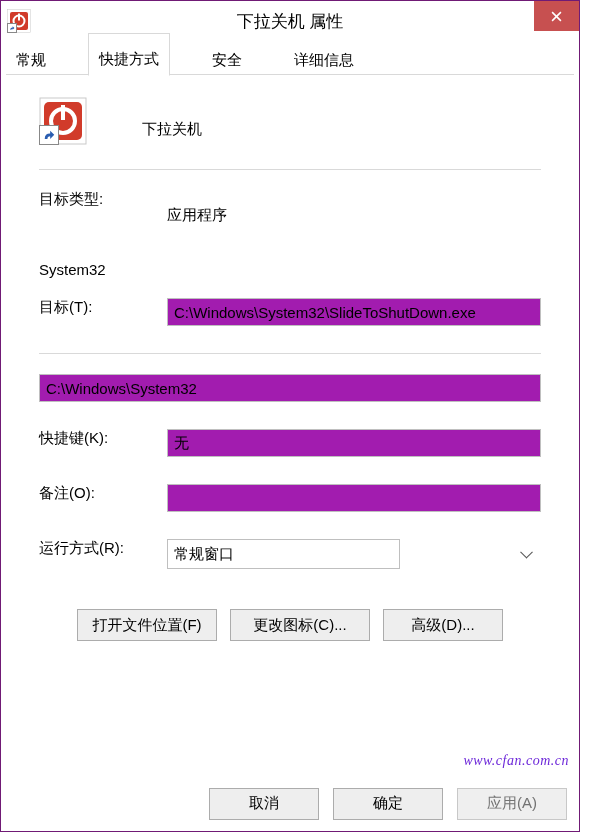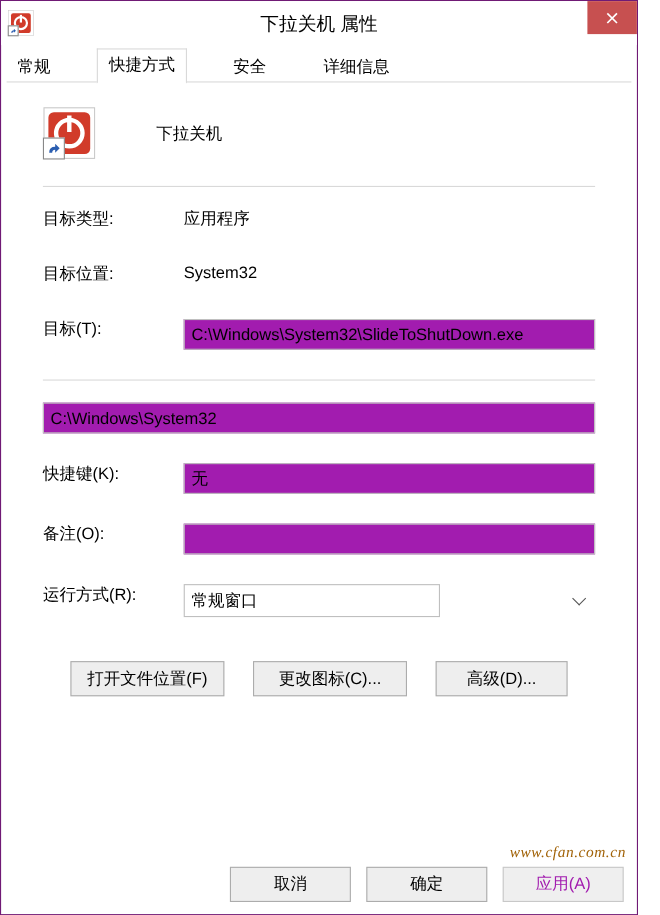--- a/index.html
+++ b/index.html
@@ -90,21 +90,21 @@
     position: relative;
     z-index: 0;
     cursor: default;
   }
   .tab.active {
     border: 1px solid #d9d9d9;
     border-bottom: 1px solid #ffffff;
     background: #ffffff;
     z-index: 2;
     margin-bottom: -1px;
-    padding-top: 5px;
+    padding-top: 16px;
     padding-bottom: 6px;
   }
 
   
   .content {
     flex: 1;
     padding: 22px 38px 10px 38px;
     display: flex;
     flex-direction: column;
   }
@@ -134,20 +134,21 @@
     margin-bottom: 20px;
   }
   .form-row.tall { margin-bottom: 25px; }
   .form-label {
     width: 128px;
     flex-shrink: 0;
     font-size: 15px;
   }
   .form-value {
     font-size: 15px;
+    margin-top: 16px;
   }
   .form-input {
     flex: 1;
     height: 28px;
     border: 1px solid #bfbfbf;
     padding: 0 6px;
     font-family: inherit;
     font-size: 15px;
     background: #a21caf;
     box-sizing: border-box;
@@ -176,21 +177,21 @@
     width: 8px;
     height: 8px;
     border-right: 1px solid #555;
     border-bottom: 1px solid #555;
     transform: translateY(-70%) rotate(45deg);
     pointer-events: none;
   }
 
   .btn-row {
     display: flex;
-    gap: 26px;
+    gap: 13px;
     margin-top: 15px;
     justify-content: center;
   }
   .btn {
     height: 32px;
     min-width: 140px;
     border: 1px solid #acacac;
     background: #eeeeee;
     font-family: inherit;
     font-size: 15px;
@@ -206,31 +207,31 @@
     justify-content: flex-end;
     gap: 14px;
     padding-right: 12px;
     flex-shrink: 0;
     border-top: 0;
   }
   .footer .btn {
     min-width: 110px;
   }
   .btn.disabled {
-    color: #a21caf;
+    color: #737373;
     border-color: #c8c8c8;
     background: #efefef;
   }
 
   .watermark {
     position: absolute;
     right: 10px;
-    bottom: 47px;
+    bottom: 62px;
     font-size: 14px;
-    color: #a16207;
+    color: #6d28d9;
     font-style: italic;
     pointer-events: none;
     font-family: Georgia, serif;
     letter-spacing: 0.5px;
   }
 
   
   .icon-wrap {
     position: relative;
     display: inline-block;
@@ -305,21 +306,20 @@
     </div>
 
     <div class="hr"></div>
 
     <div class="form-row">
       <div class="form-label">目标类型:</div>
       <div class="form-value">应用程序</div>
     </div>
 
     <div class="form-row">
-      <div class="form-label">目标位置:</div>
       <div class="form-value">System32</div>
     </div>
 
     <div class="form-row tall">
       <div class="form-label">目标(T):</div>
       <input class="form-input" value="C:\Windows\System32\SlideToShutDown.exe" style="">
     </div>
 
     <div class="hr"></div>
 

